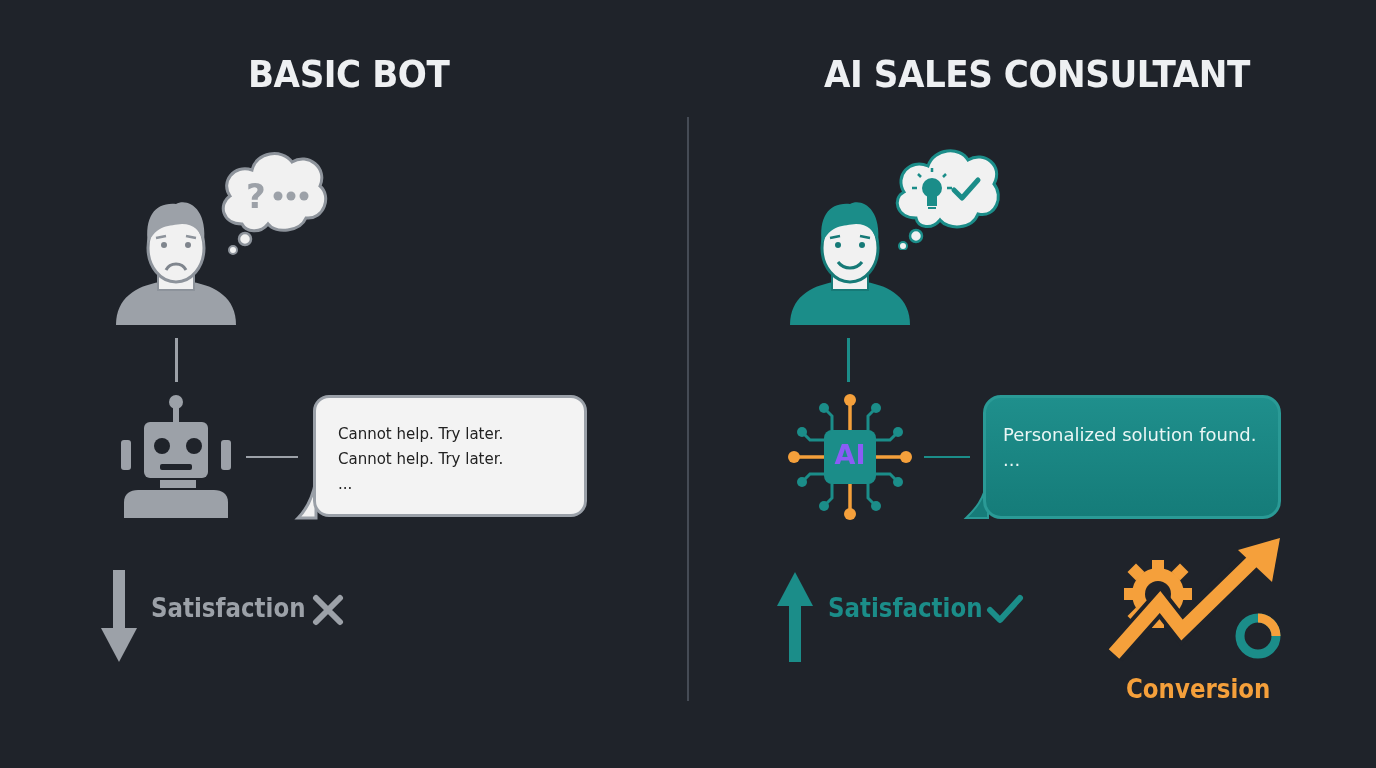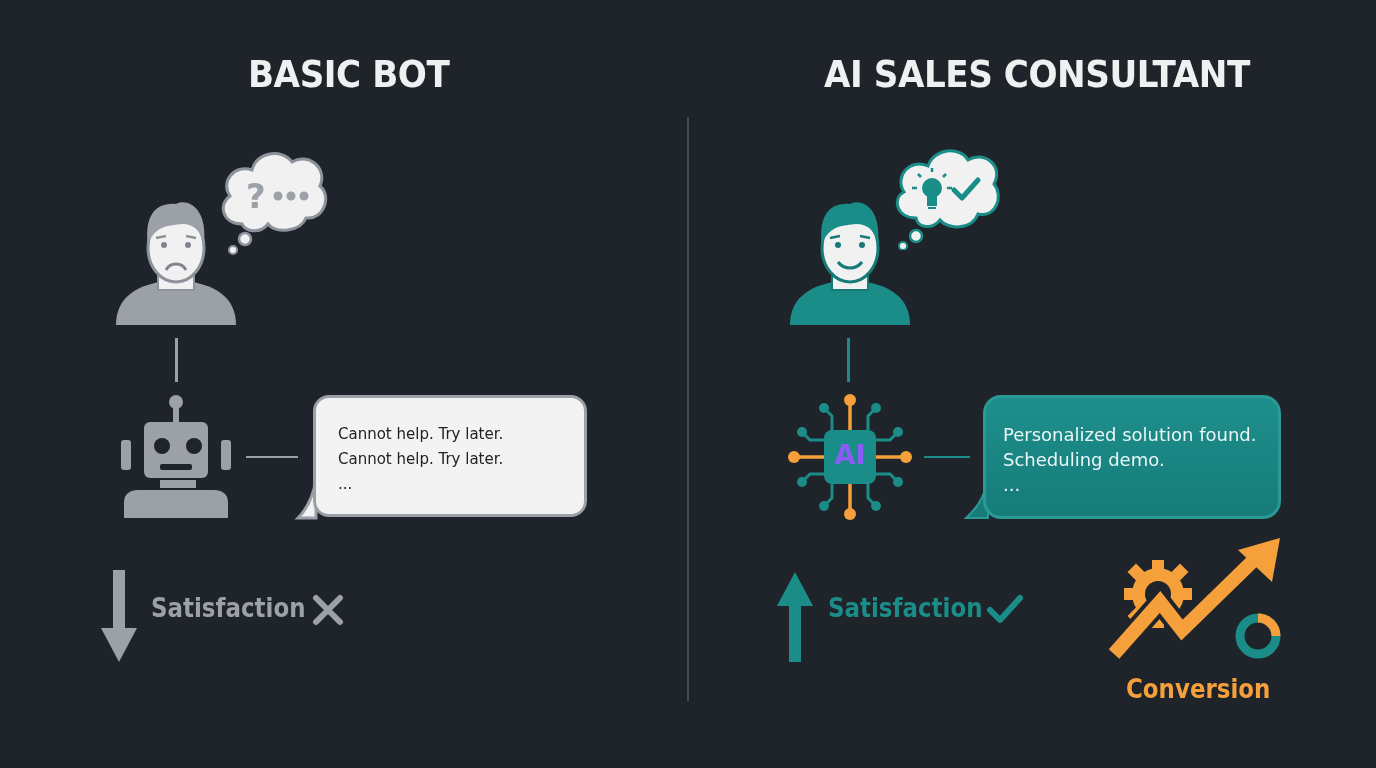--- a/index.html
+++ b/index.html
@@ -141,21 +141,20 @@
   </svg>
   <div class="abs" style="left:824px;top:439px;width:52px;text-align:center;color:#8b5cf6;font-size:27px;font-weight:bold;font-family:'DejaVu Sans',sans-serif;">AI</div>
   <div class="hline" style="left:924px;top:456px;width:46px;background:#1b8d89;"></div>
 
   <svg class="abs" style="left:962px;top:478px;" width="36" height="44">
     <path d="M26,0 L26,40 L4,40 C10,34 22,24 26,0 Z" fill="#167c79" stroke="#2a9a96" stroke-width="2"></path>
   </svg>
   <div class="bubble-teal">
     <div class="msg" style="left:17px;top:24px;color:#eaf6f5;font-size:18px;">
       <div>Personalized solution found.</div>
-      <div>Scheduling demo.</div>
       <div>...</div>
     </div>
   </div>
 
   <svg class="abs" style="left:776px;top:570px;" width="40" height="94">
     <path d="M1,36 L37,36 L19,2 Z" fill="#1b8d89"></path>
     <rect x="13" y="32" width="12" height="60" fill="#1b8d89"></rect>
   </svg>
   <div class="metric" style="left:828px;top:592px;color:#1b8d89;">Satisfaction</div>
   <svg class="abs" style="left:986px;top:594px;" width="40" height="32">

